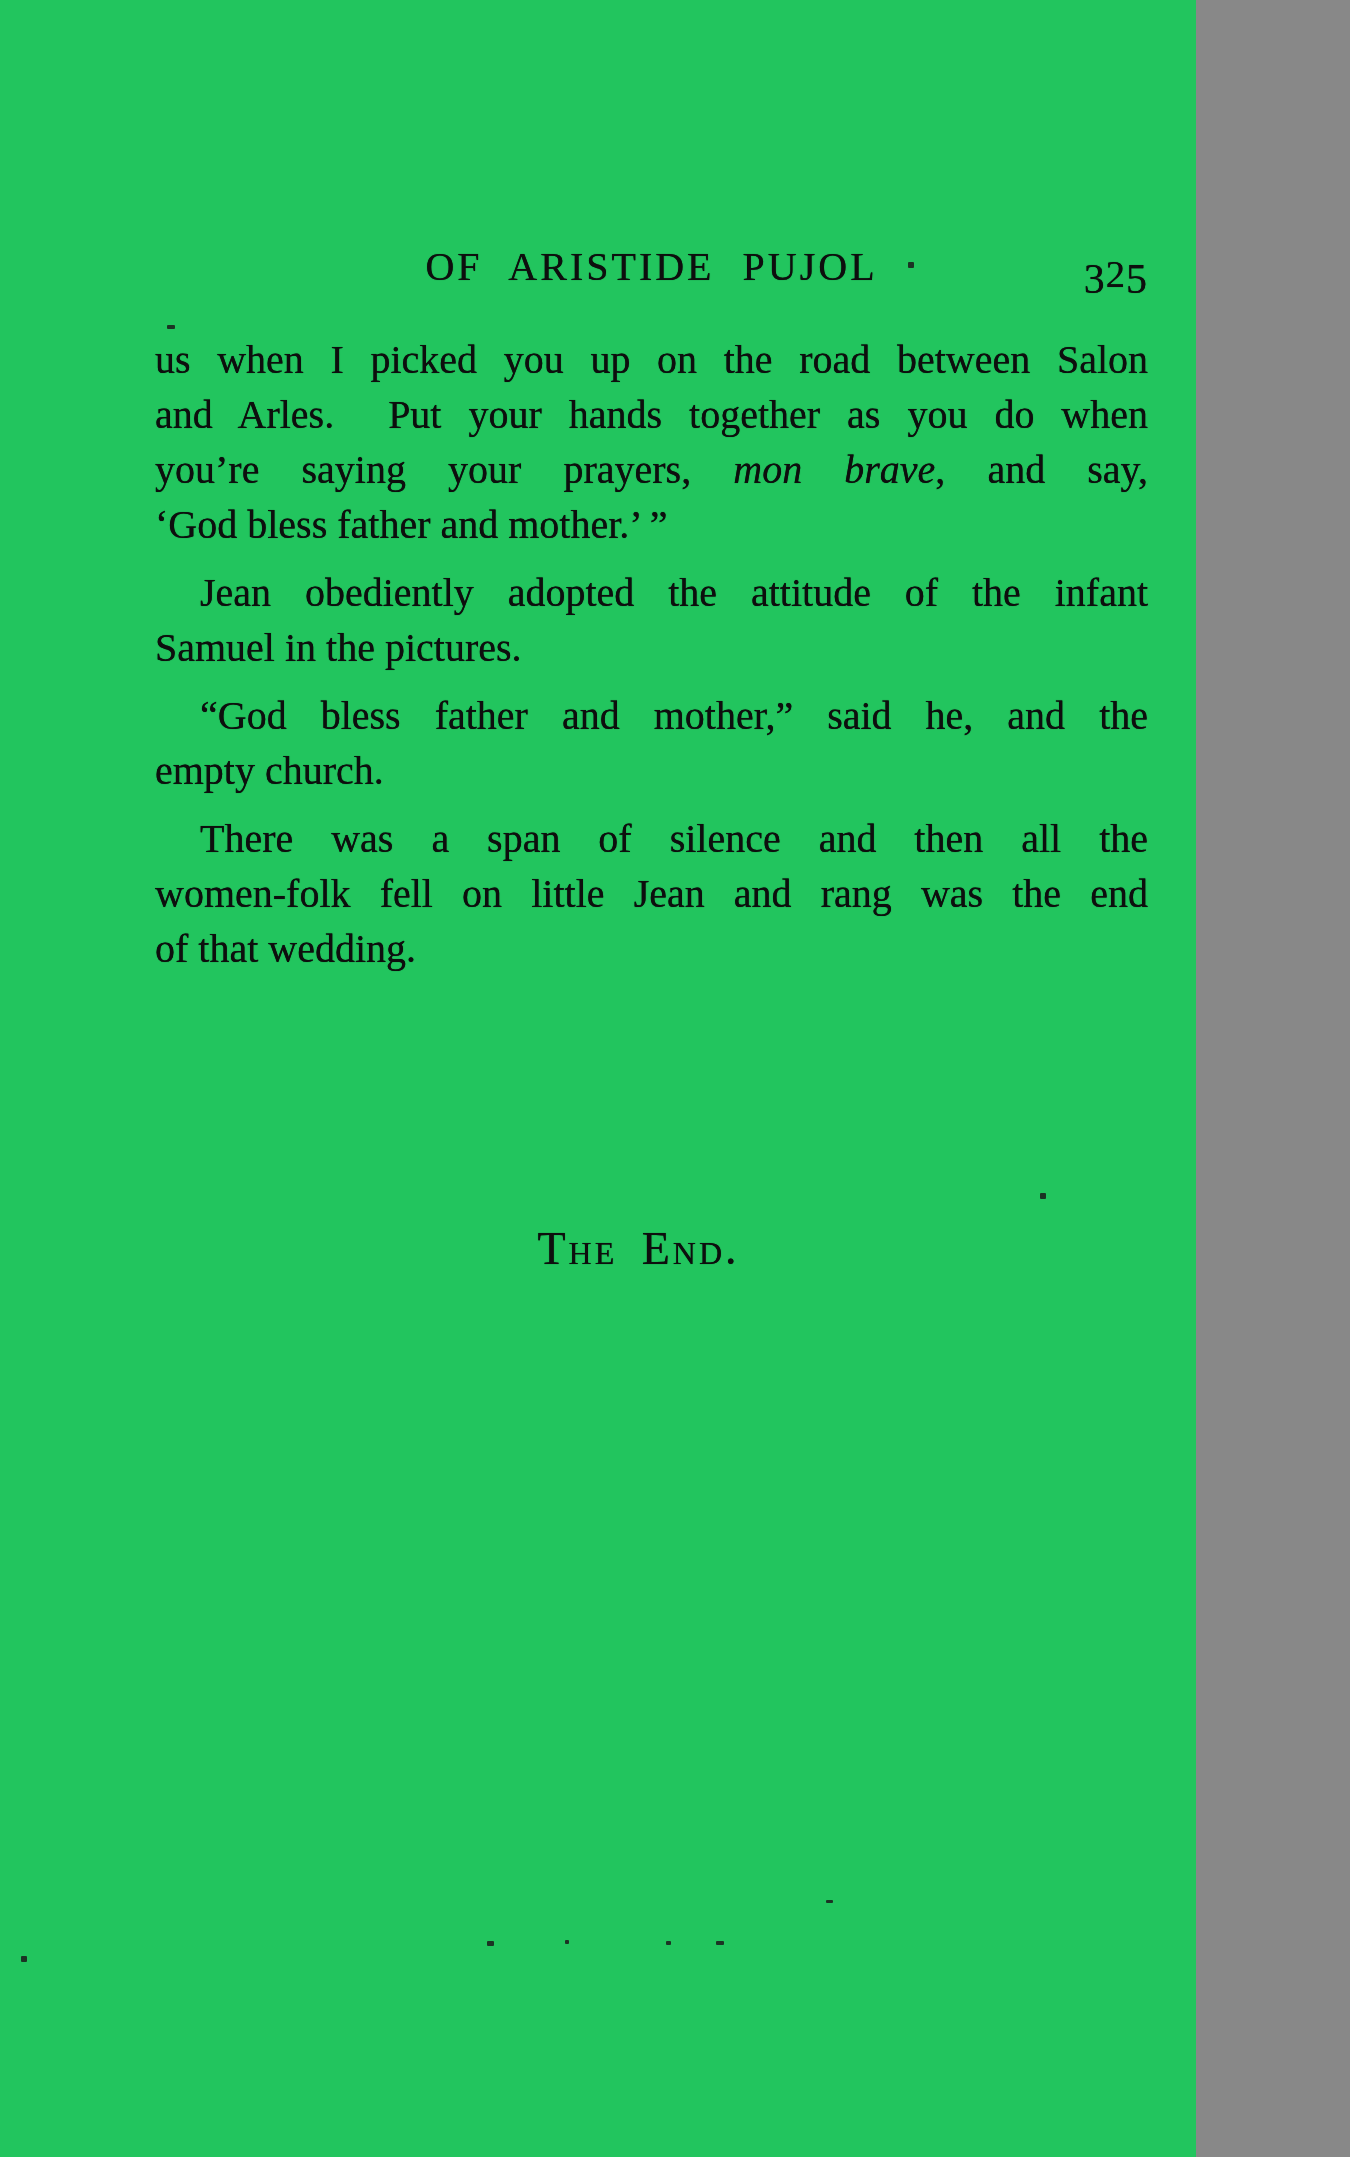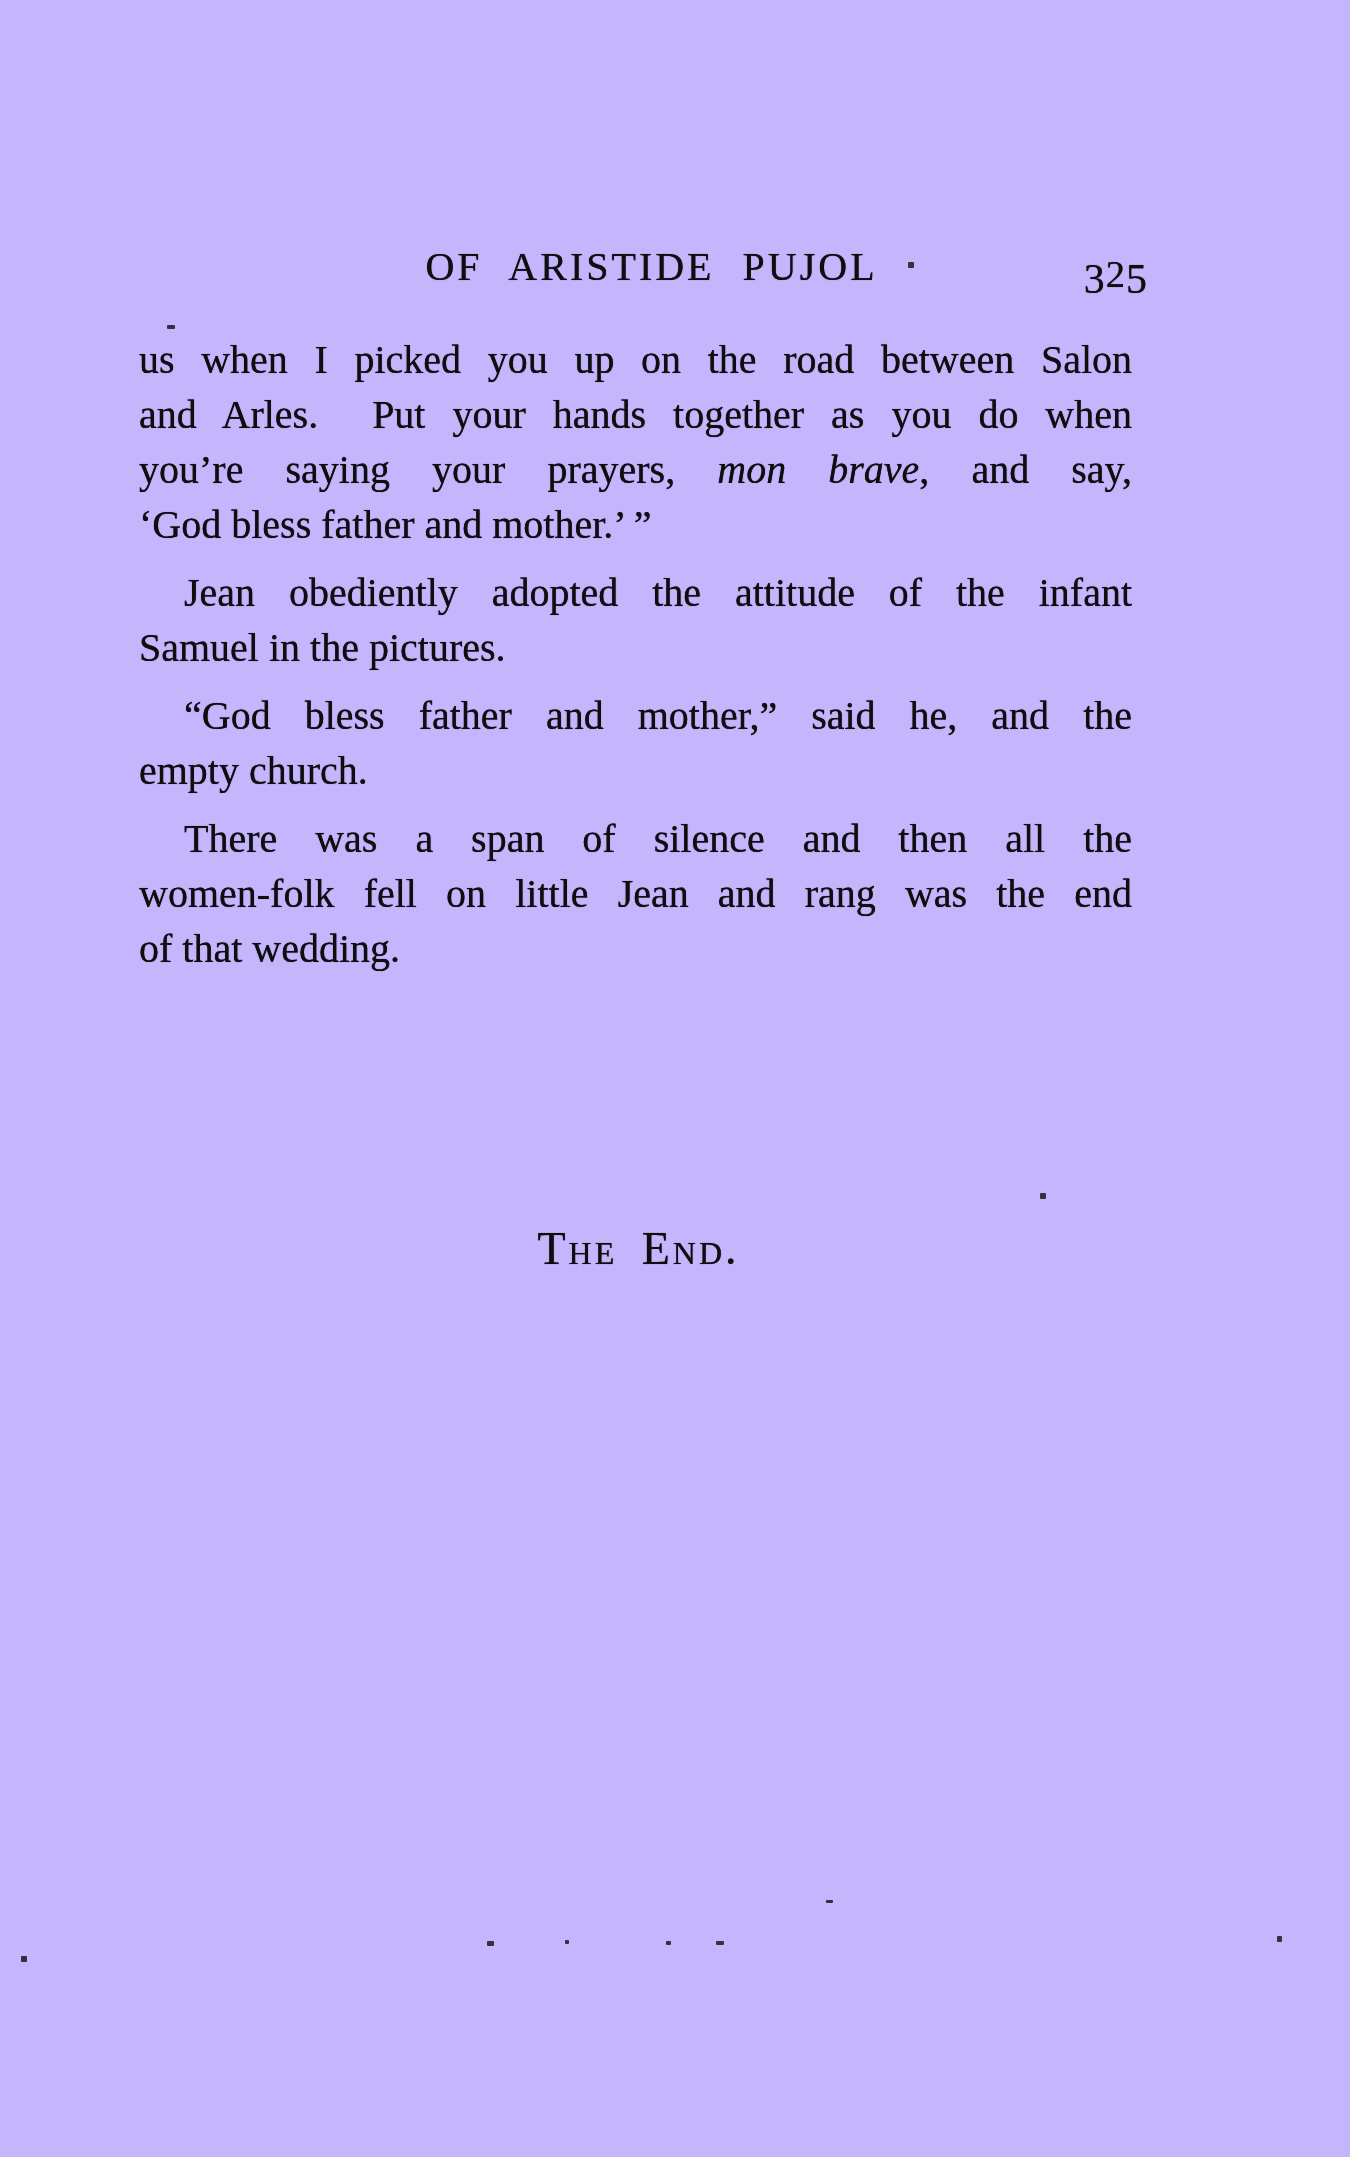--- a/index.html
+++ b/index.html
@@ -1,21 +1,21 @@
 <!DOCTYPE html>
 <html><head>
 <meta charset="utf-8">
 <style>
   * { margin: 0; padding: 0; box-sizing: border-box; }
   html, body { background: #888; }
   .page {
     position: relative;
-    width: 1350px;
+    width: 1196px;
     height: 2157px;
-    background: #c4b5fd;
+    background: #22c55e;
     font-family: "Liberation Serif", "DejaVu Serif", serif;
     color: #0e0e0e;
     overflow: hidden;
   }
   
   .header-row {
     position: absolute;
     top: 243px;
     left: 155px;
     width: 993px;
@@ -38,21 +38,21 @@
     letter-spacing: 1px;
     text-shadow: 0 0 0.7px rgba(0,0,0,0.9);
     margin-left: 36px;
   }
   .page-number span { display: inline-block; }
   .page-number span:nth-child(2) { position: relative; top: -6px; font-size: 0.92em; }
   
   .body-text {
     position: absolute;
     top: 332px;
-    left: 139px;
+    left: 155px;
     width: 993px;
   }
   .line {
     height: 55px;
     line-height: 55px;
     font-size: 40px;
     text-align: justify;
     text-shadow: 0 0 0.7px rgba(0,0,0,0.9);
   }
   .line.just { text-align-last: justify; }

